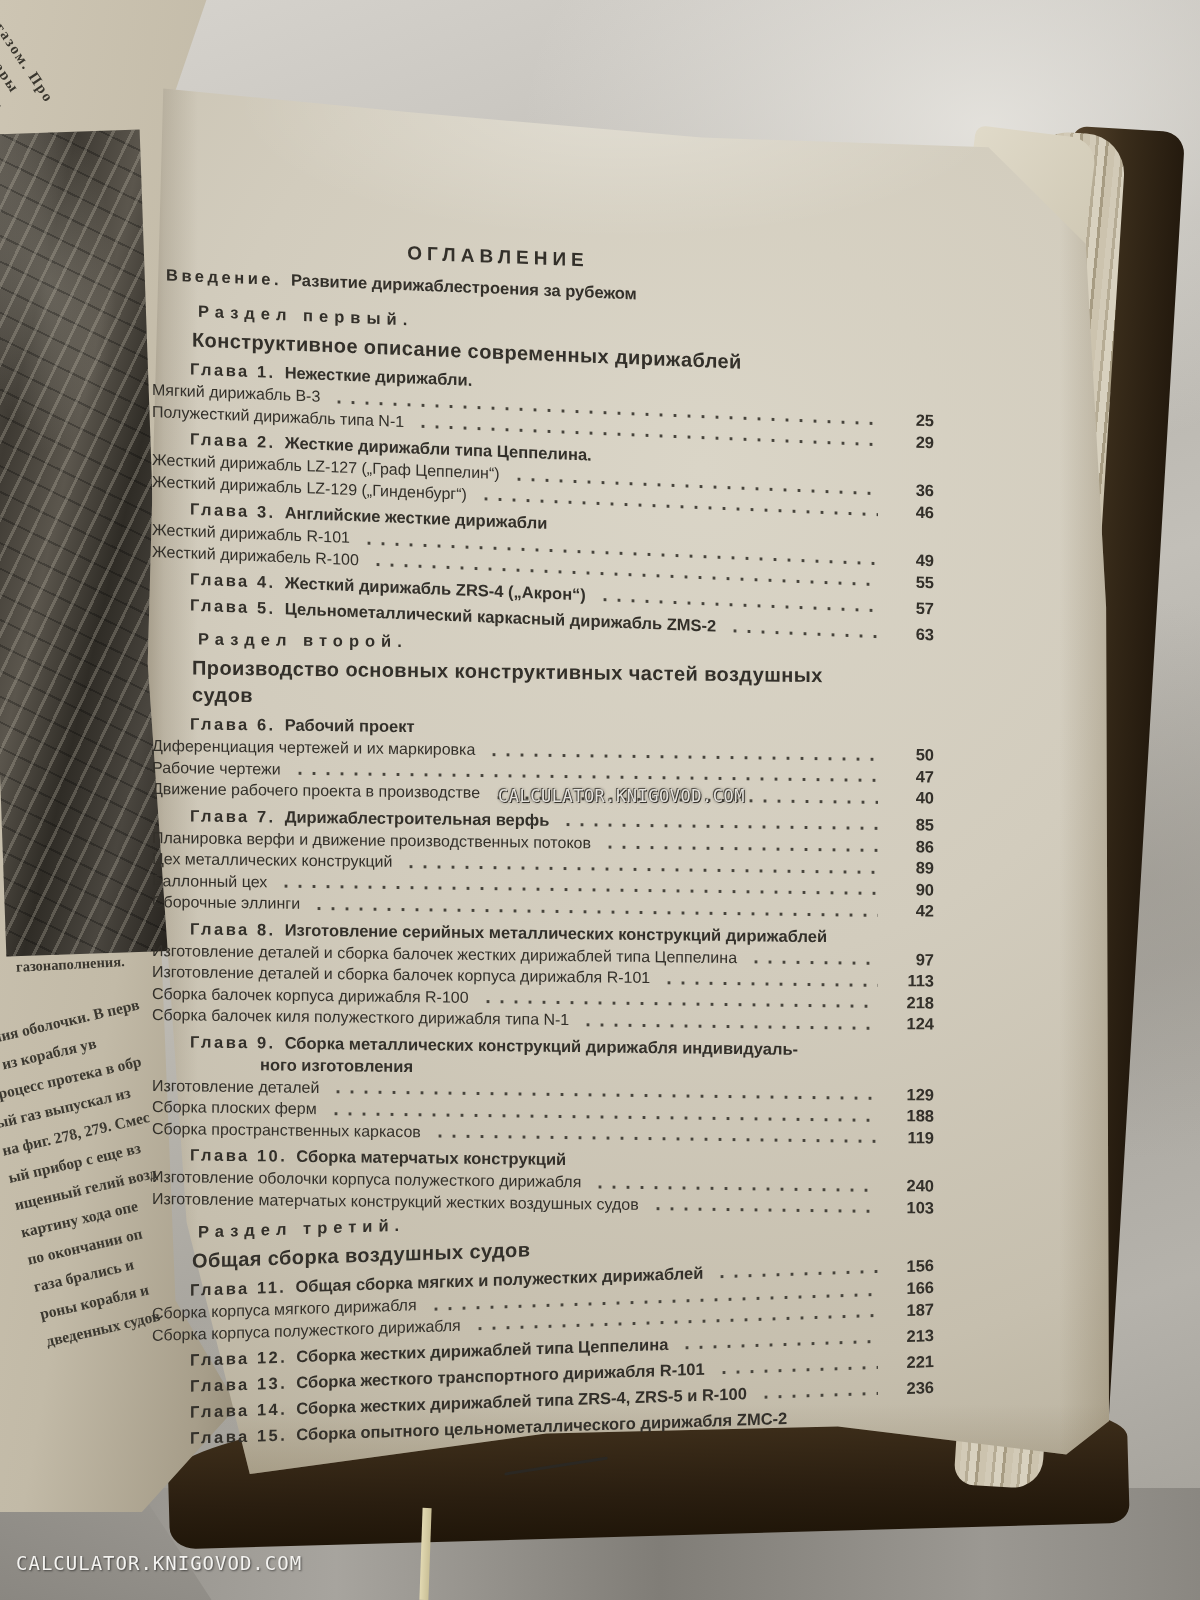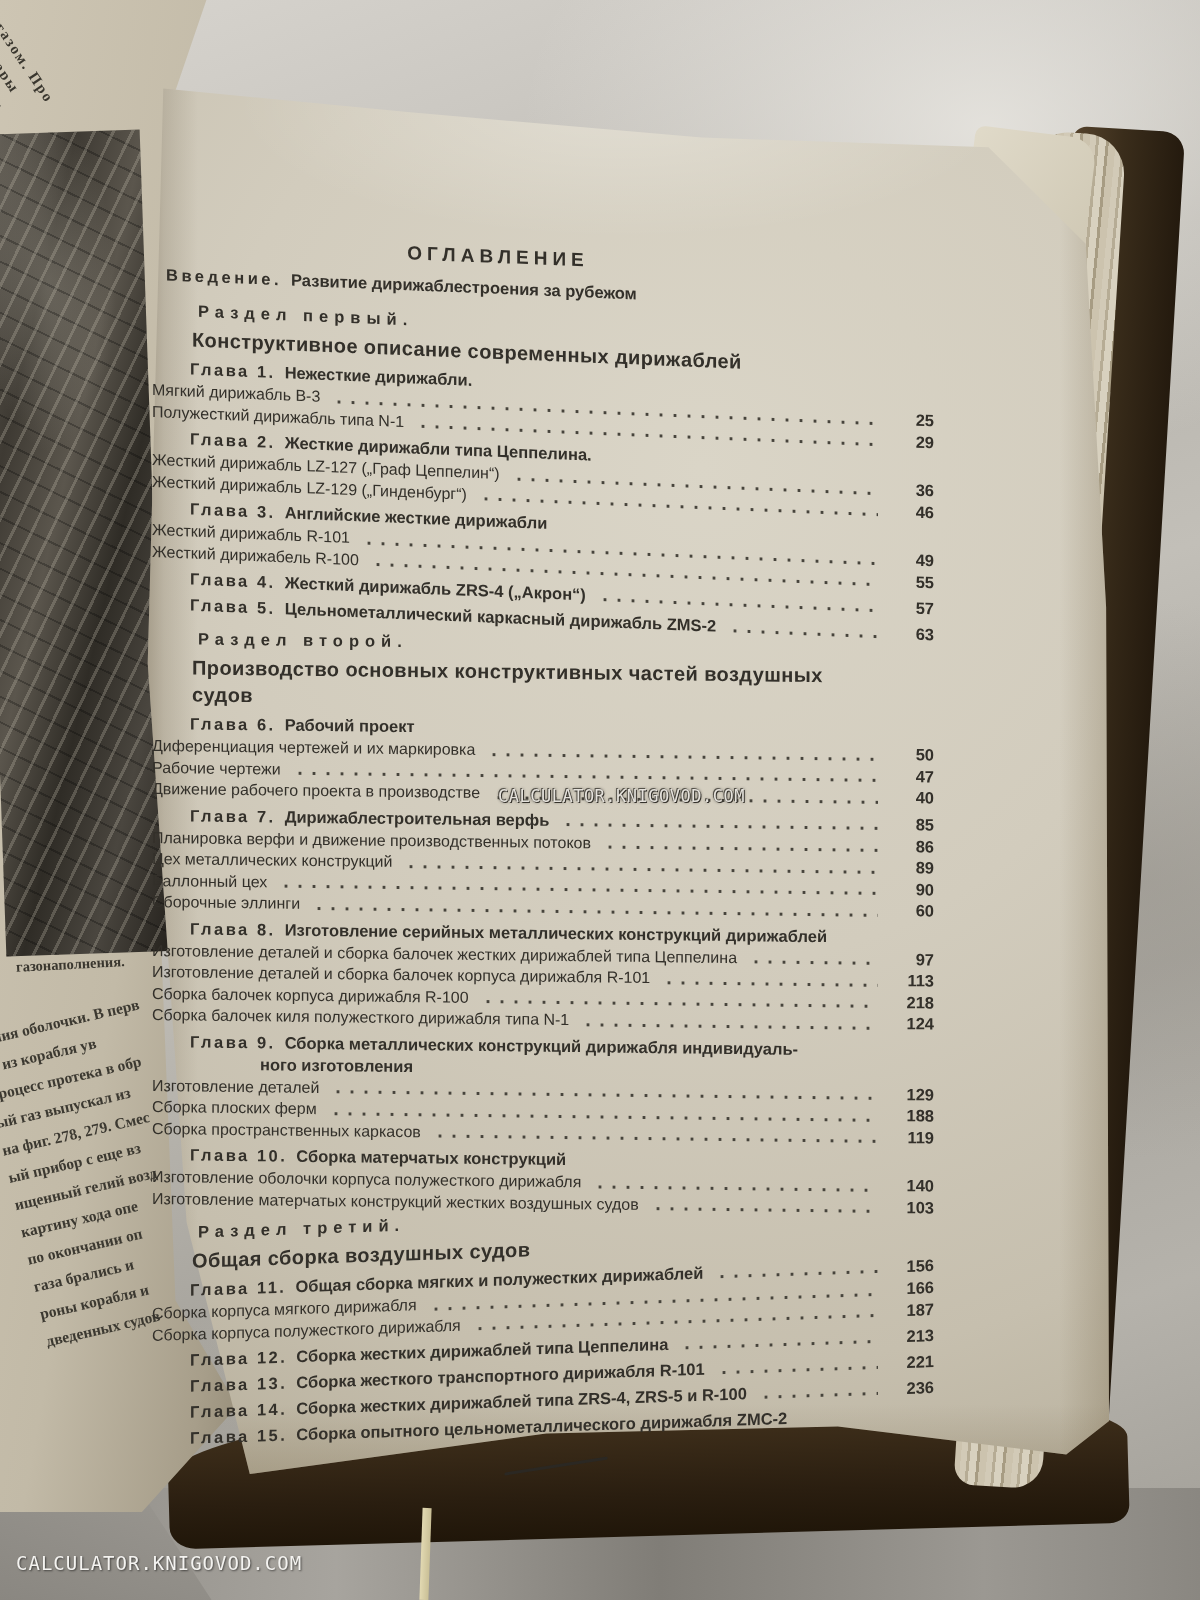--- a/index.html
+++ b/index.html
@@ -236,21 +236,21 @@
           <span class="pg">89</span>
         </div>
         <div class="r item">
           <span class="txt">Баллонный цех</span>
           <span class="lead"></span>
           <span class="pg">90</span>
         </div>
         <div class="r item">
           <span class="txt">Сборочные эллинги</span>
           <span class="lead"></span>
-          <span class="pg">60</span>
+          <span class="pg">42</span>
         </div>
         <div class="r chapter">
           <span class="prefix">Глава 8.</span>
           <span class="txt">Изготовление серийных металлических конструкций дирижаблей</span>
         </div>
         <div class="r item">
           <span class="txt">Изготовление деталей и сборка балочек жестких дирижаблей типа Цеппелина</span>
           <span class="lead"></span>
           <span class="pg">97</span>
         </div>
@@ -285,21 +285,21 @@
           <span class="lead"></span>
           <span class="pg">119</span>
         </div>
         <div class="r chapter">
           <span class="prefix">Глава 10.</span>
           <span class="txt">Сборка матерчатых конструкций</span>
         </div>
         <div class="r item">
           <span class="txt">Изготовление оболочки корпуса полужесткого дирижабля</span>
           <span class="lead"></span>
-          <span class="pg">140</span>
+          <span class="pg">240</span>
         </div>
         <div class="r item">
           <span class="txt">Изготовление матерчатых конструкций жестких воздушных судов</span>
           <span class="lead"></span>
           <span class="pg">103</span>
         </div>
       </div>
     <div class="sec secC" id="secC">
     <div class="r razdel">
           <span class="txt">Раздел третий.</span>

